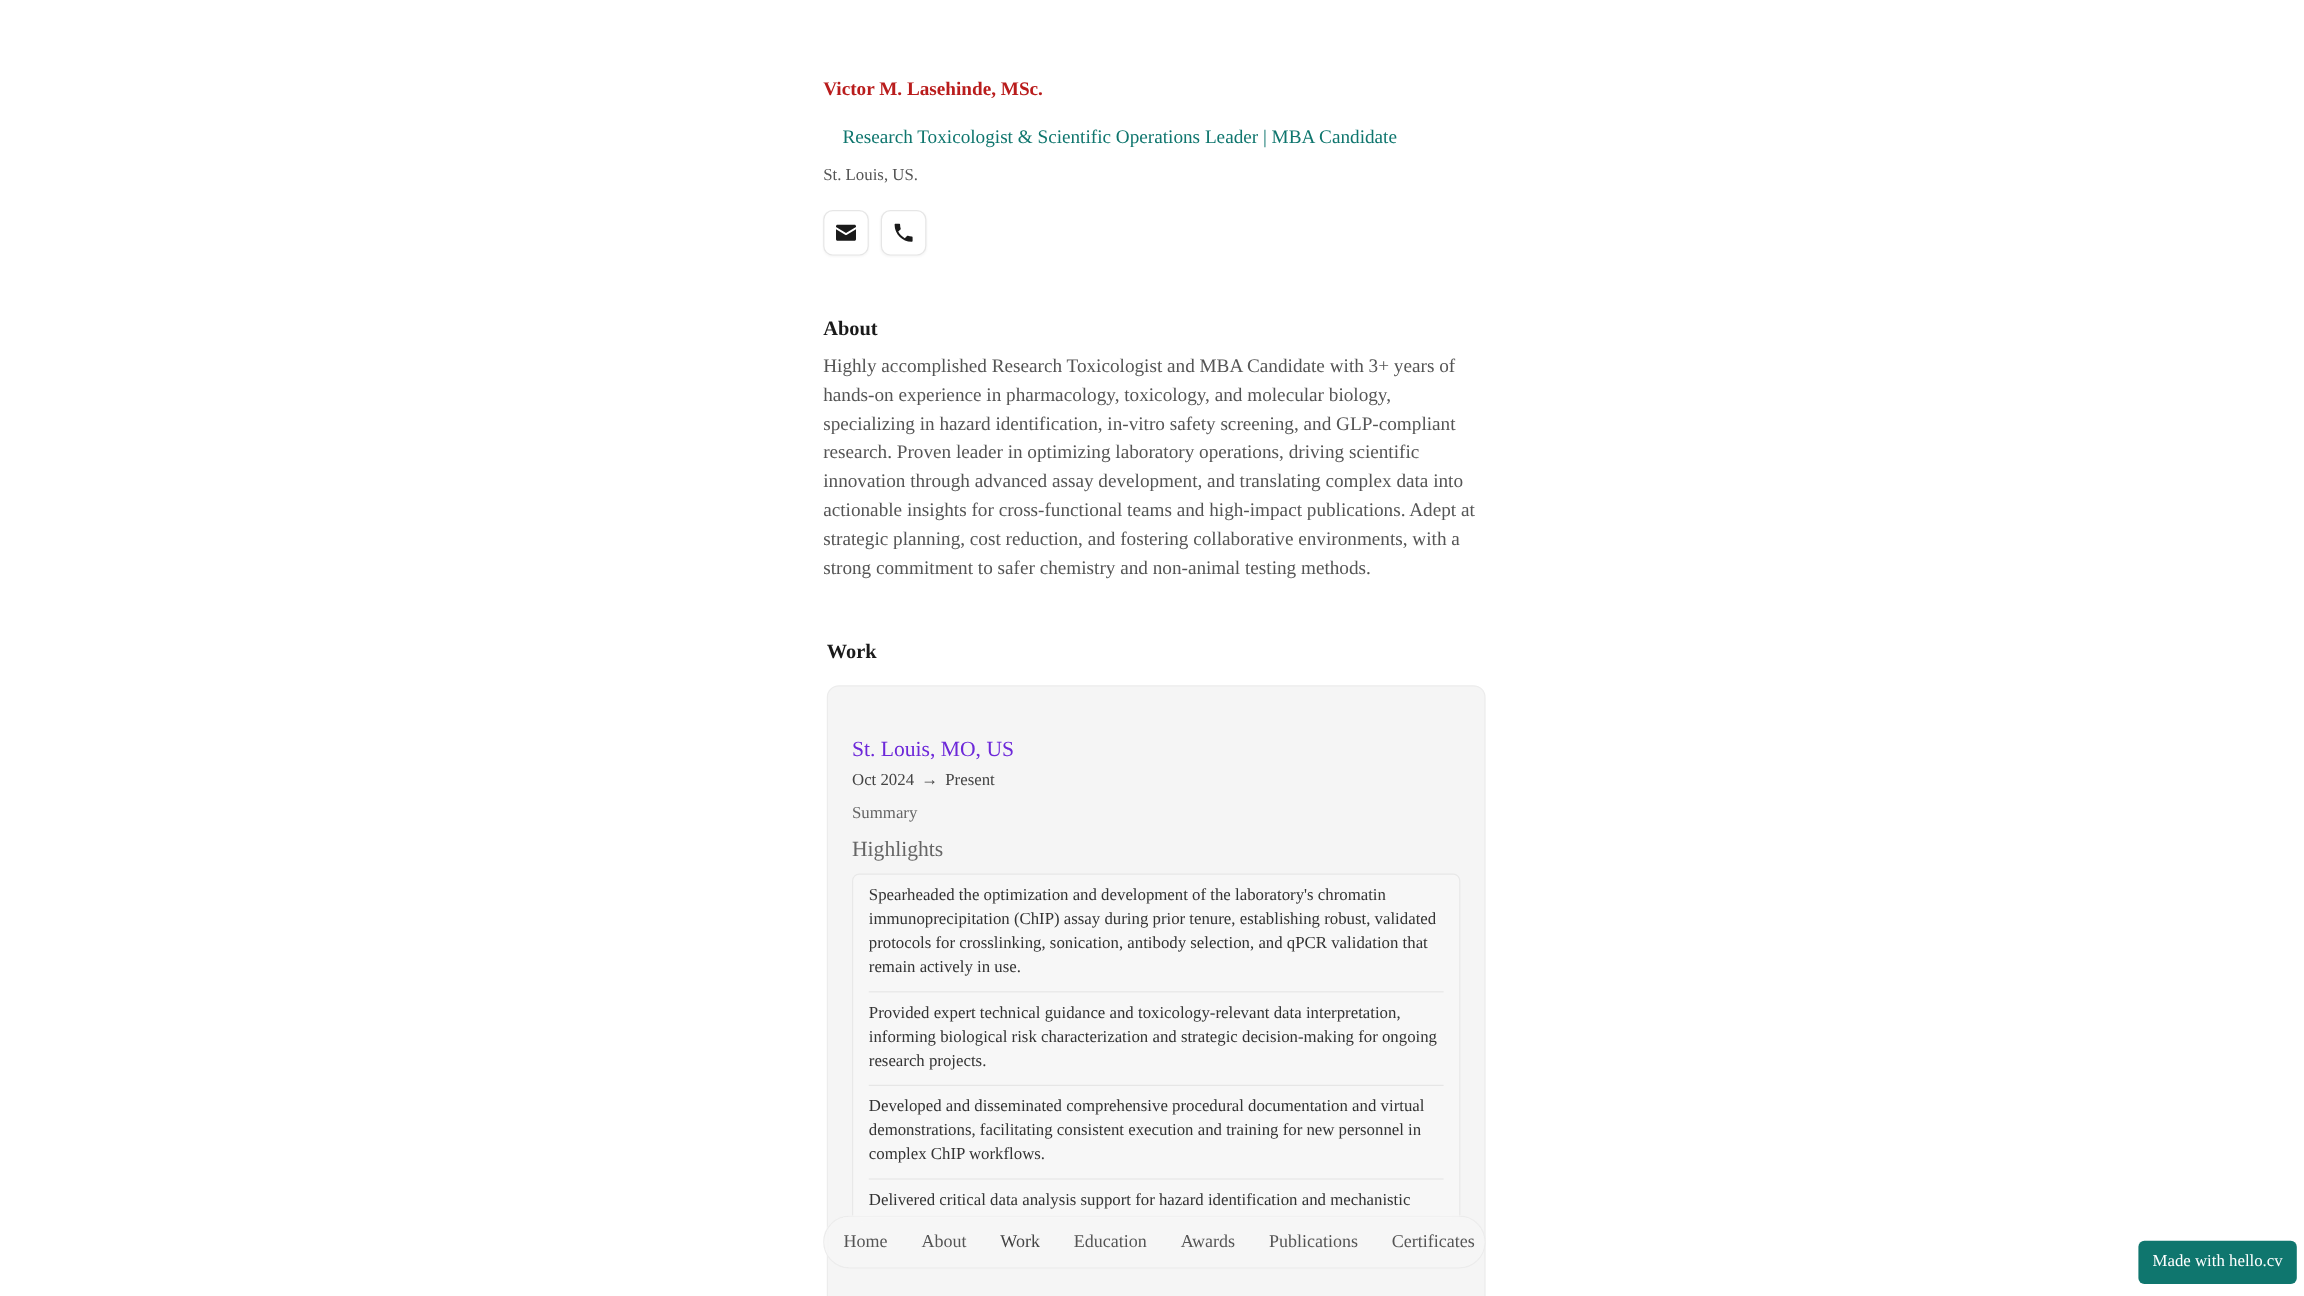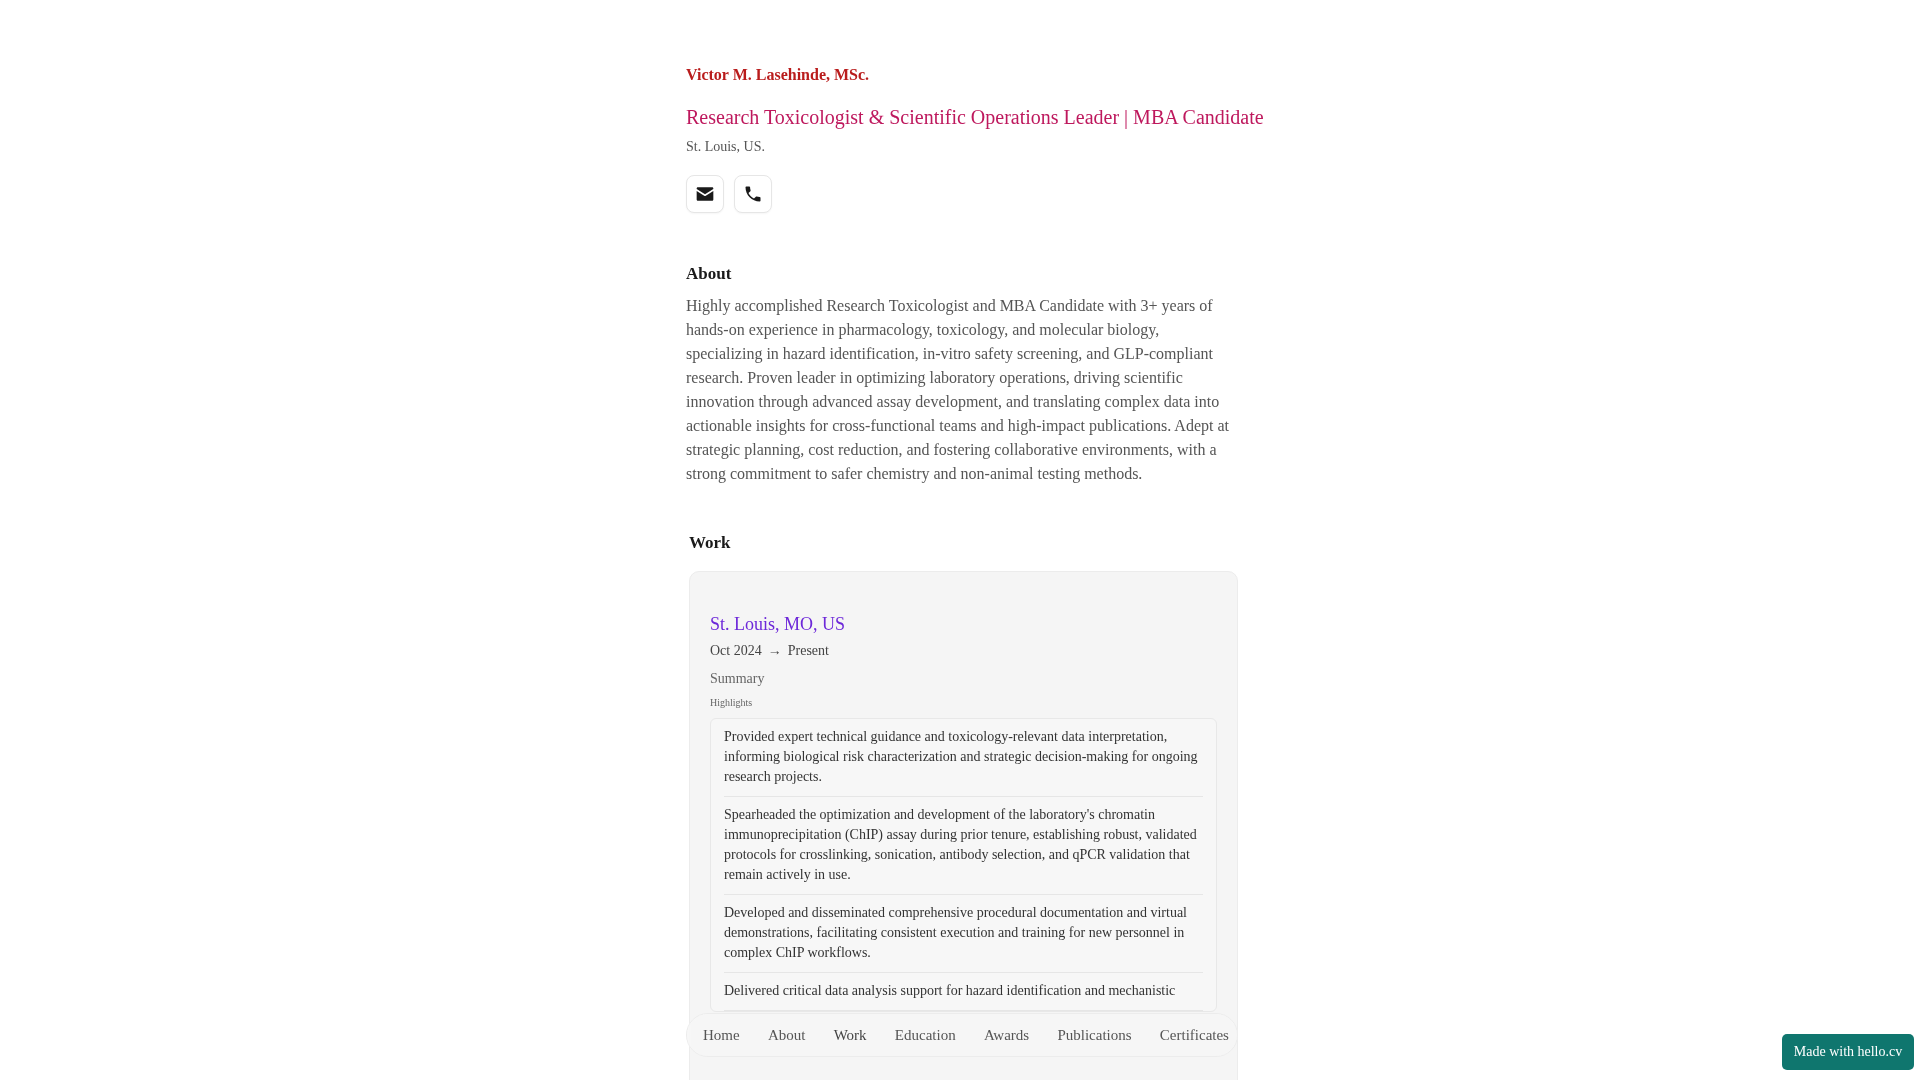--- a/index.html
+++ b/index.html
@@ -2,21 +2,21 @@
 <html><head>
 <meta charset="utf-8">
 <style>
   * { box-sizing: border-box; margin: 0; padding: 0; }
   html, body { width: 1920px; height: 1080px; overflow: hidden; background: #ffffff; }
   body { font-family: "Liberation Serif", "DejaVu Serif", serif; color: #222; position: relative; }
 
   .page { position: absolute; left: 686px; top: 0; width: 552px; }
 
   .name { position: absolute; top: 66px; left: 0; font-size: 16px; font-weight: bold; color: #b91c1c; white-space: nowrap; }
-  .headline { position: absolute; top: 106px; left: 0; font-size: 20px; color: #be185d; white-space: nowrap; }
+  .headline { position: absolute; top: 106px; left: 16px; font-size: 16px; color: #0f766e; white-space: nowrap; }
   .location { position: absolute; top: 139px; left: 0; font-size: 14px; color: #555; white-space: nowrap; }
 
   .contacts { position: absolute; top: 175px; left: 0; display: flex; gap: 10px; }
   .contact-btn { width: 38px; height: 38px; border: 1px solid #e6e6e6; border-radius: 8px; background: #fff;
                  display: flex; align-items: center; justify-content: center; box-shadow: 0 1px 2px rgba(0,0,0,0.04); cursor: pointer; }
   .contact-btn svg { width: 20px; height: 20px; fill: #1a1a1a; }
 
   .about-title { position: absolute; top: 264px; left: 0; font-size: 17px; color: #1a1a1a; }
   .about-text { position: absolute; top: 294px; left: 0; width: 552px; font-size: 16px; line-height: 24px; color: #555; }
 
@@ -25,21 +25,21 @@
   .work-card { position: absolute; top: 571px; left: 3px; width: 549px; height: 560px; background: #f5f5f5;
                border: 1px solid #ececec; border-radius: 10px; padding: 22px 20px; }
   .job-head { font-size: 16px; color: #222; white-space: nowrap; }
   .job-head .sep { color: #777; margin: 0 4px; }
   .job-head .position { font-size: 14px; color: #444; }
   .job-loc { margin-top: 20px; font-size: 18px; color: #6d28d9; }
   .job-dates { margin-top: 8px; font-size: 14px; color: #444; }
   .job-dates .arrow { margin: 0 6px; }
   .sub-label { margin-top: 12px; font-size: 14px; color: #666; }
   .summary-text { margin-top: 6px; font-size: 14px; line-height: 20px; color: #444; }
-  .highlights-label { margin-top: 10px; font-size: 10px; color: #666; }
+  .highlights-label { margin-top: 10px; font-size: 18px; color: #666; }
   .highlights { margin-top: 10px; background: #f7f7f7; border: 1px solid #e8e8e8; border-radius: 6px; padding: 0 13px; }
   .highlight { font-size: 14px; line-height: 20px; color: #333; padding: 8px 0 9px 0; border-bottom: 1px solid #e6e6e6; }
   .highlight:first-child { padding-top: 8px; }
 
   .navbar { position: absolute; left: 686px; top: 1013px; width: 552px; height: 44px; border-radius: 22px;
             background: rgba(248,248,248,0.75); border: 1px solid #ececec; backdrop-filter: blur(4px);
             display: flex; align-items: center; justify-content: space-between; padding: 0 8px 0 16px; }
   .navbar::before { content: ""; position: absolute; inset: 0; border-radius: 22px; background: rgba(245,245,245,0.6); z-index: -1; }
   .nav-item { font-size: 15px; color: #555; cursor: pointer; white-space: nowrap; }
   .nav-item.active { color: #444; }
@@ -74,22 +74,22 @@
   <h2 class="work-title">Work</h2>
 
   <div class="work-card">
     <div class="job-loc">St. Louis, MO, US</div>
     <div class="job-dates">
       <span>Oct 2024</span><span class="arrow">→</span><span>Present</span>
     </div>
     <div class="sub-label">Summary</div>
     <div class="highlights-label">Highlights</div>
     <div class="highlights">
+      <div class="highlight">Spearheaded the optimization and development of the laboratory's chromatin immunoprecipitation (ChIP) assay during prior tenure, establishing robust, validated protocols for crosslinking, sonication, antibody selection, and qPCR validation that remain actively in use.</div>
       <div class="highlight">Provided expert technical guidance and toxicology-relevant data interpretation, informing biological risk characterization and strategic decision-making for ongoing research projects.</div>
-      <div class="highlight">Spearheaded the optimization and development of the laboratory's chromatin immunoprecipitation (ChIP) assay during prior tenure, establishing robust, validated protocols for crosslinking, sonication, antibody selection, and qPCR validation that remain actively in use.</div>
       <div class="highlight">Developed and disseminated comprehensive procedural documentation and virtual demonstrations, facilitating consistent execution and training for new personnel in complex ChIP workflows.</div>
       <div class="highlight">Delivered critical data analysis support for hazard identification and mechanistic</div>
     </div>
   </div>
 </div>
 
 <nav class="navbar">
   <span class="nav-item">Home</span>
   <span class="nav-item">About</span>
   <span class="nav-item active">Work</span>

